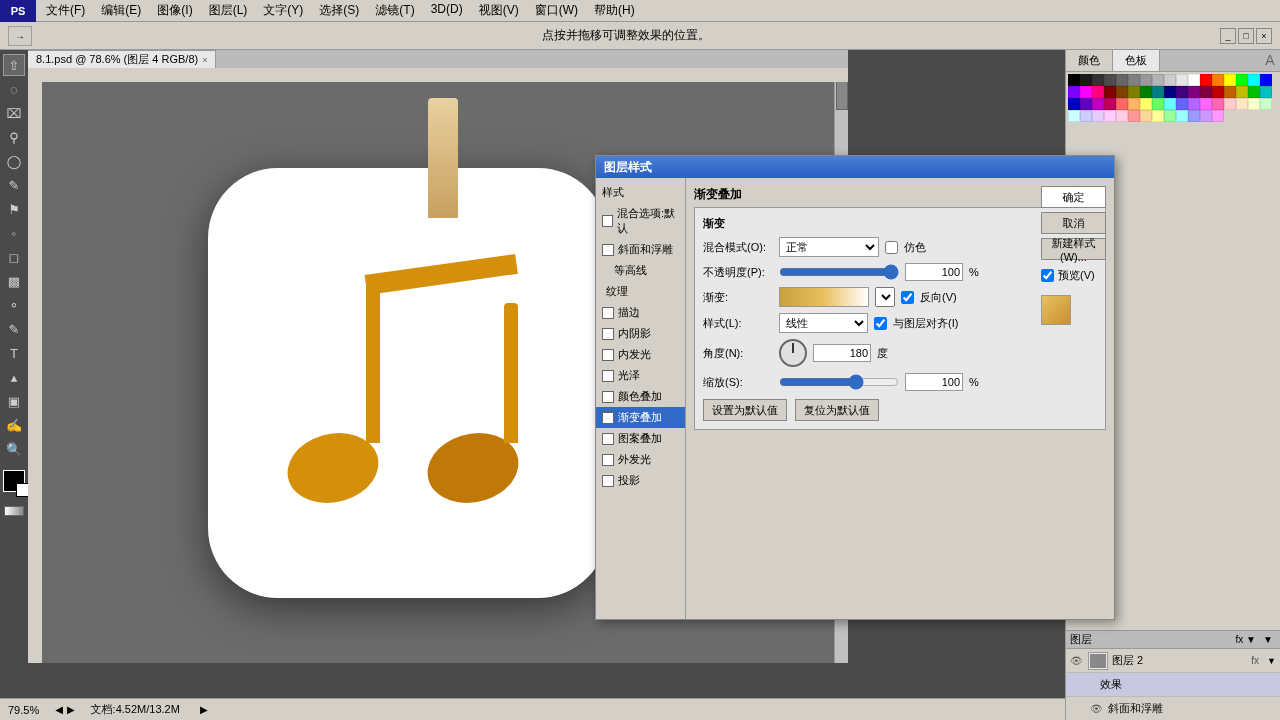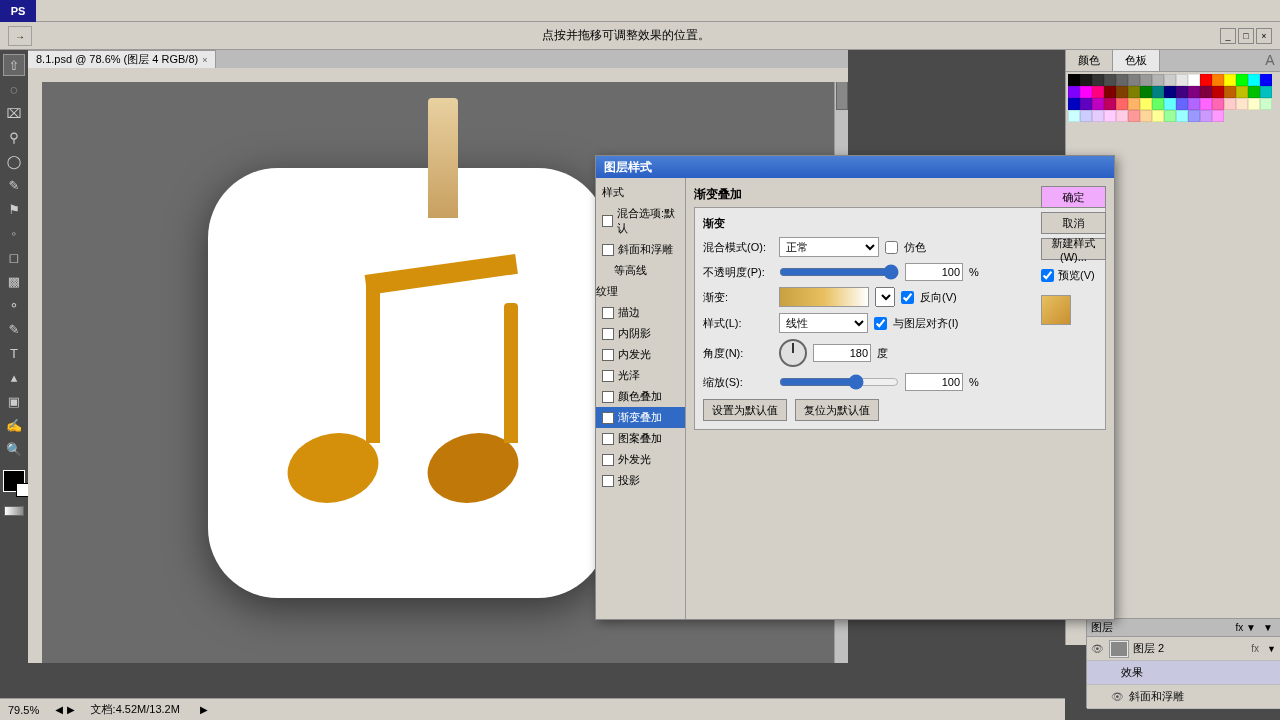--- a/index.html
+++ b/index.html
@@ -216,23 +216,23 @@
       background: #d4d0c8;
       border-right: 1px solid #999;
     }
     #right-panel .panel-tab.active {
       background: #e8e8e8;
     }
 
     
     #layer-panel {
       position: absolute;
-      bottom: 12px;
+      bottom: 0;
       right: 0;
-      width: 194px;
+      width: 215px;
       height: 90px;
       background: #d4d0c8;
       border-left: 1px solid #999;
       border-top: 1px solid #999;
       z-index: 50;
     }
 
     .layer-item {
       display: flex;
       align-items: center;
@@ -438,21 +438,21 @@
       height: 22px;
       background: #d4d0c8;
       border: 1px solid #888;
       font-size: 11px;
       cursor: pointer;
       display: flex;
       align-items: center;
       justify-content: center;
     }
     .dialog-btn.primary {
-      background: #f0abfc;
+      background: #ffffff;
     }
 
     
     .color-preview-box {
       width: 30px;
       height: 30px;
       background: linear-gradient(135deg, #e8c060, #c89030);
       border: 1px solid #999;
     }
 
@@ -519,20 +519,33 @@
       height: 12px;
       cursor: pointer;
       border: 1px solid rgba(0,0,0,0.1);
     }
   </style>
 </head>
 <body>
 
 <div id="menu-bar">
   <div class="ps-logo">PS</div>
+  <div class="menu-items">
+    <span class="menu-item">文件(F)</span>
+    <span class="menu-item">编辑(E)</span>
+    <span class="menu-item">图像(I)</span>
+    <span class="menu-item">图层(L)</span>
+    <span class="menu-item">文字(Y)</span>
+    <span class="menu-item">选择(S)</span>
+    <span class="menu-item">滤镜(T)</span>
+    <span class="menu-item">3D(D)</span>
+    <span class="menu-item">视图(V)</span>
+    <span class="menu-item">窗口(W)</span>
+    <span class="menu-item">帮助(H)</span>
+  </div>
 </div>
 
 <div id="toolbar">
   <div class="tool-btn">→</div>
   <span class="status-text">点按并拖移可调整效果的位置。</span>
 
   <div style="margin-left:auto;display:flex;gap:2px;">
     <div style="width:16px;height:16px;background:#d4d0c8;border:1px solid #888;display:flex;align-items:center;justify-content:center;font-size:9px;cursor:pointer;">_</div>
     <div style="width:16px;height:16px;background:#d4d0c8;border:1px solid #888;display:flex;align-items:center;justify-content:center;font-size:9px;cursor:pointer;">□</div>
     <div style="width:16px;height:16px;background:#d4d0c8;border:1px solid #888;display:flex;align-items:center;justify-content:center;font-size:9px;cursor:pointer;">×</div>
@@ -749,21 +762,21 @@
         <div class="style-check"></div>
         <span>混合选项:默认</span>
       </div>
       <div class="style-item">
         <div class="style-check"></div>
         <span>斜面和浮雕</span>
       </div>
       <div class="style-item" style="padding-left:18px;">
         <span>等高线</span>
       </div>
-      <div class="style-item" style="padding-left:0;">
+      <div class="style-item" style="padding-left:10px;">
         <span>纹理</span>
       </div>
       <div class="style-item">
         <div class="style-check"></div>
         <span>描边</span>
       </div>
       <div class="style-item">
         <div class="style-check"></div>
         <span>内阴影</span>
       </div>

